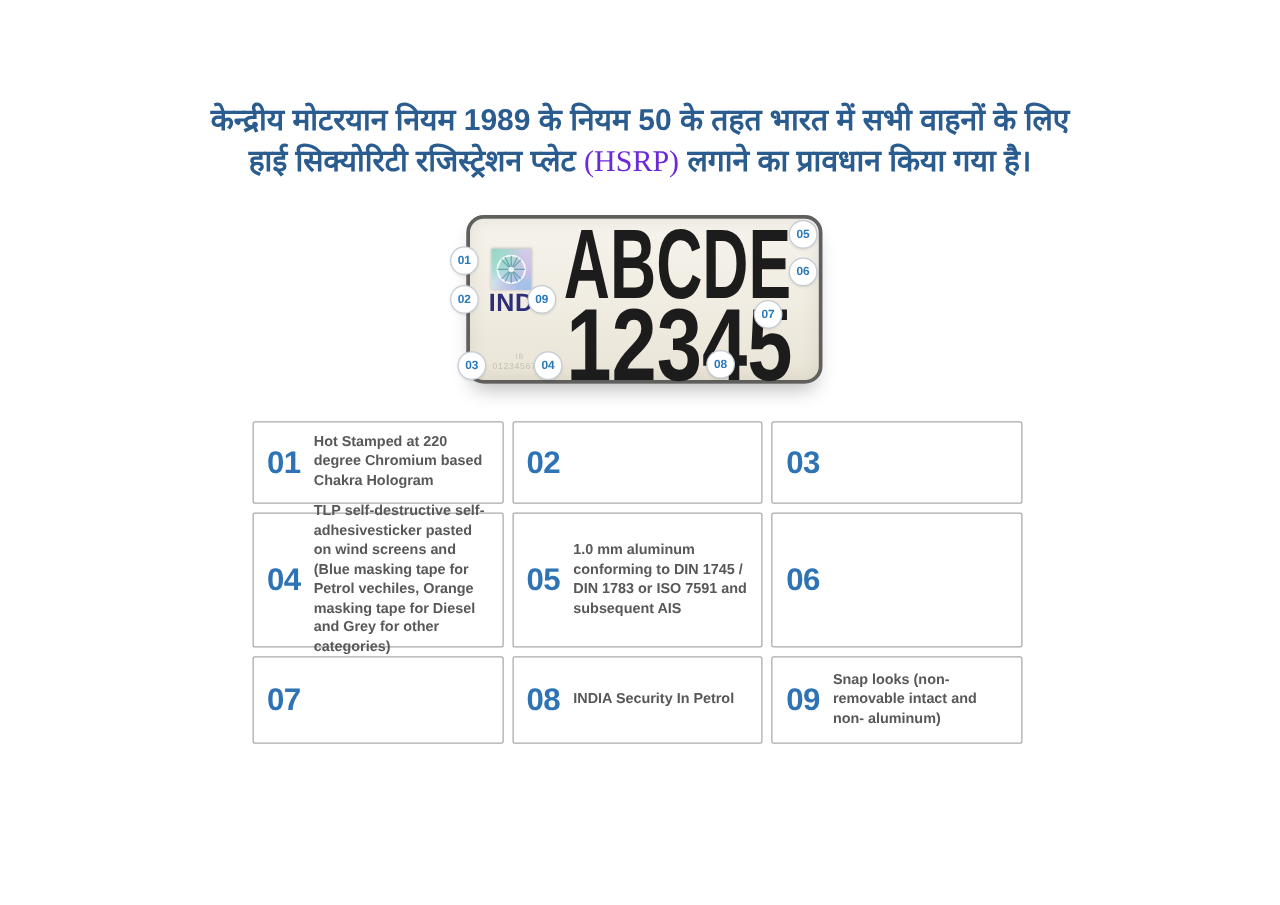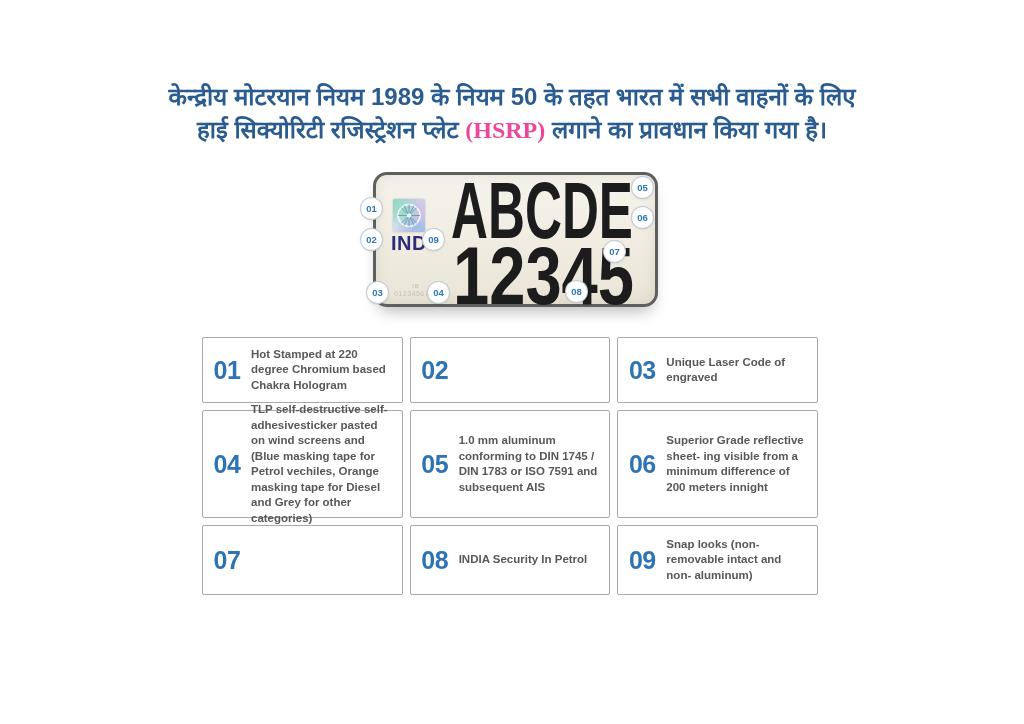--- a/index.html
+++ b/index.html
@@ -6,21 +6,21 @@
   #page{
     position:relative;width:1024px;height:724px;background:#ffffff;overflow:hidden;
     font-family:"Liberation Sans",sans-serif;
   }
   
   .title{
     position:absolute;left:0;top:80px;width:1024px;text-align:center;
     color:#2b5c8f;font-weight:700;font-size:24px;line-height:33px;
   }
   .hsrp{
-    color:#ec4899;font-family:"Liberation Serif",serif;font-weight:700;
+    color:#6d28d9;font-family:"Liberation Serif",serif;font-weight:400;
   }
   
   .plate{
     position:absolute;left:373px;top:172px;width:285px;height:135px;
     background:linear-gradient(180deg,#f6f3ed 0%,#f0ece1 55%,#e9e4d6 100%);
     border:3px solid #5f5f5d;border-radius:14px;box-sizing:border-box;
     box-shadow:0 10px 16px -6px rgba(0,0,0,0.28), inset 0 0 14px rgba(90,80,60,0.12);
     z-index:1;
   }
   .holo{
@@ -120,33 +120,31 @@
   <div class="grid">
     <div class="card">
       <div class="num">01</div>
       <div class="txt">Hot Stamped at 220 degree Chromium based Chakra Hologram</div>
     </div>
     <div class="card">
       <div class="num">02</div>
     </div>
     <div class="card">
       <div class="num">03</div>
-      <div class="txt">Unique Laser Code of engraved</div>
     </div>
     <div class="card">
       <div class="num">04</div>
       <div class="txt">TLP self-destructive self-adhesivesticker pasted on wind screens and (Blue masking tape for Petrol vechiles, Orange masking tape for Diesel and Grey for other categories)</div>
     </div>
     <div class="card">
       <div class="num">05</div>
       <div class="txt">1.0 mm aluminum conforming to DIN 1745 / DIN 1783 or ISO 7591 and subsequent AIS</div>
     </div>
     <div class="card">
       <div class="num">06</div>
-      <div class="txt">Superior Grade reflective sheet- ing visible from a minimum difference of 200 meters innight</div>
     </div>
     <div class="card">
       <div class="num">07</div>
     </div>
     <div class="card">
       <div class="num">08</div>
       <div class="txt">INDIA Security In Petrol</div>
     </div>
     <div class="card">
       <div class="num">09</div>

